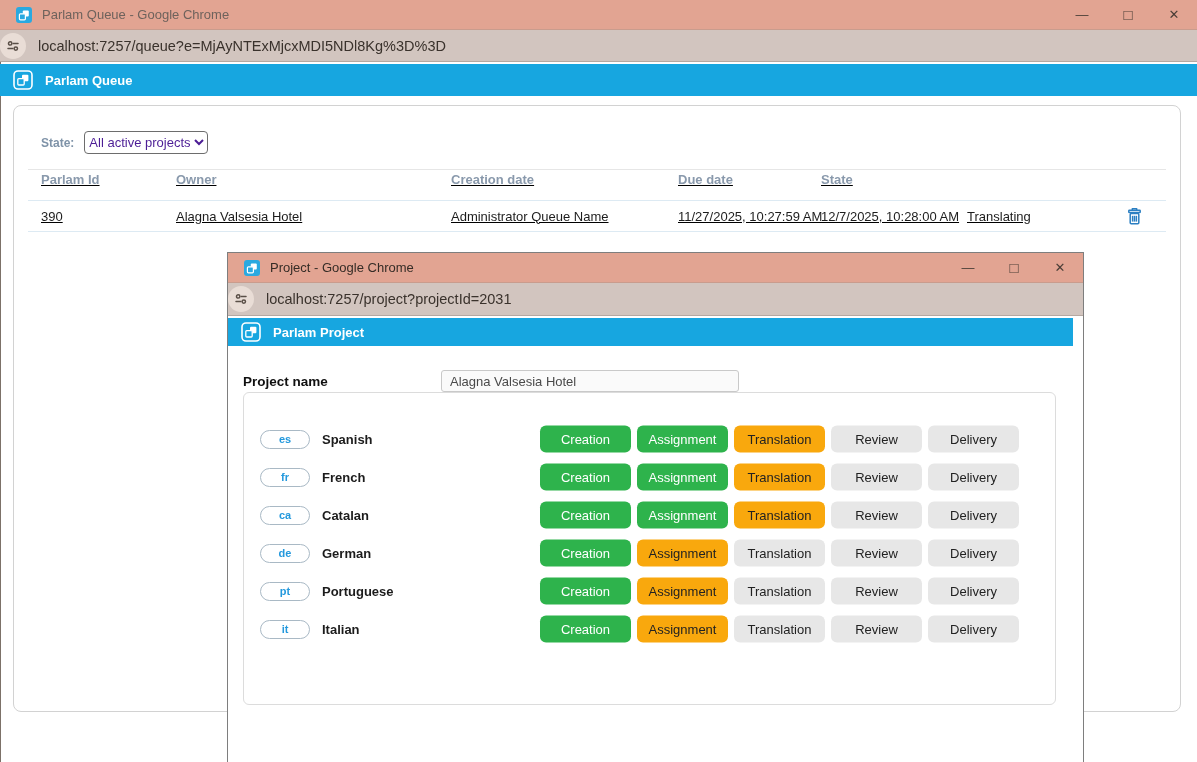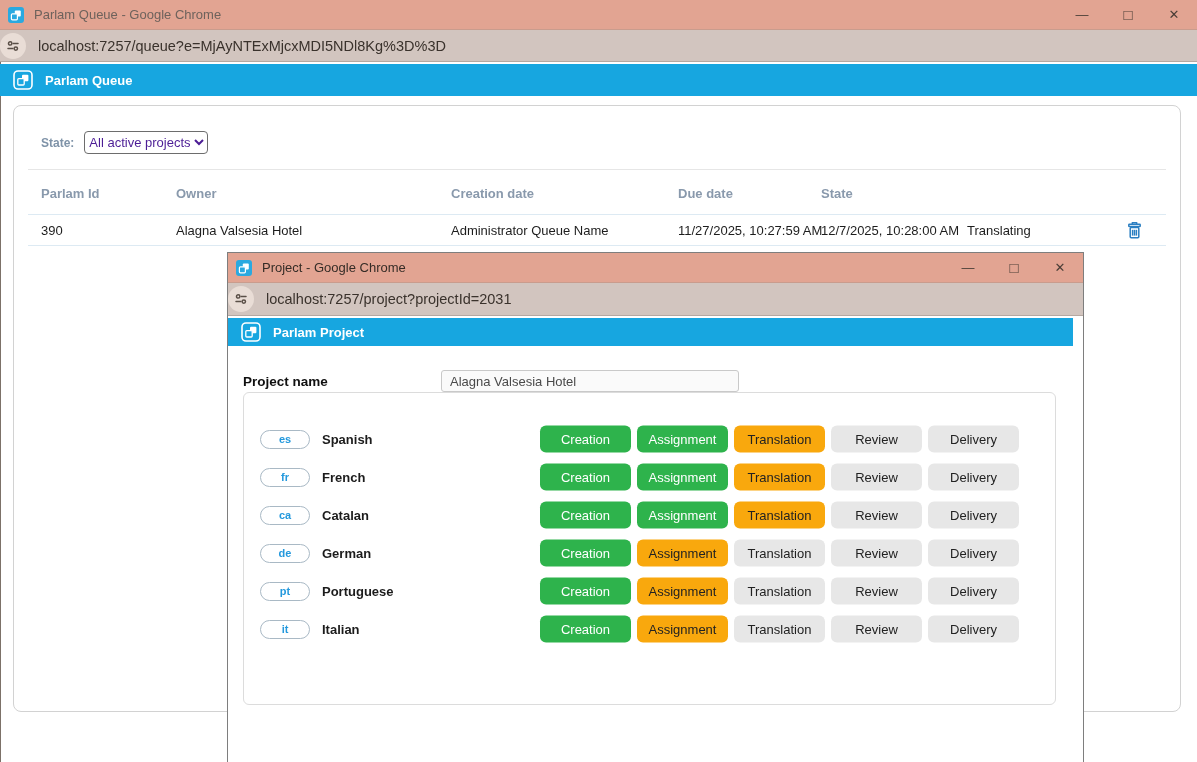--- a/index.html
+++ b/index.html
@@ -3,41 +3,41 @@
 <meta charset="utf-8">
 <style>
   * { margin:0; padding:0; box-sizing:border-box; }
   html,body { background:#fff; }
   #stage {
     position:relative; width:1197px; height:762px; overflow:hidden;
     background:#fff; font-family:"Liberation Sans", sans-serif;
     box-shadow: inset 1px 0 0 #7c7168;
   }
   
-  .titlebar { height:30px; background:#e2a492; display:flex; align-items:center; padding-left:8px; border-bottom:1px solid #c99c8d; }
+  .titlebar { height:30px; background:#e2a492; display:flex; align-items:center; padding-left:16px; border-bottom:1px solid #c99c8d; }
   .titlebar .favicon { width:16px; height:16px; flex:0 0 auto; }
   .win-title { margin-left:10px; font-size:13px; white-space:nowrap; }
   .inactive-title { color:#6e625c; }
   .active-title { color:#352c26; }
   .controls { margin-left:auto; display:flex; height:100%; }
   .ctrl { width:46px; height:100%; display:flex; align-items:center; justify-content:center; color:#4a3e37; font-size:13px; }
   .ctrl.max { font-size:15px; }
   .ctrl.close { font-size:13px; }
   .urlbar { height:32px; background:#d2c5bf; display:flex; align-items:center; border-bottom:1px solid #b5a8a1; }
   .icon-circle { width:26px; height:26px; border-radius:50%; background:#e9ddd6; display:flex; align-items:center; justify-content:center; flex:0 0 auto; }
   .url-text { margin-left:12px; font-size:14.5px; color:#3a322c; white-space:nowrap; }
   .appbar { height:32px; background:#17a6e0; display:flex; align-items:center; padding-left:13px; margin-top:2px; }
   .appbar-title { color:#fff; font-weight:bold; font-size:13px; margin-left:12px; white-space:nowrap; }
   
   .queue-panel { position:absolute; left:13px; top:105px; width:1168px; height:607px; border:1px solid #d2d2d2; border-radius:8px; background:#fff; }
   .filter-row { display:flex; align-items:center; padding:25px 0 0 27px; }
   .filter-label { color:#7f93a8; font-weight:bold; font-size:12px; }
   .filter-row select { margin-left:10px; width:124px; height:23px; font-size:13px; font-family:inherit; border:1px solid #6d6d6d; border-radius:4px; background:#fff; color:#4c1d95; }
   .filter-divider { position:absolute; left:14px; right:14px; top:63px; border-top:1px solid #e6e6e6; }
-  .queue-table { position:absolute; top:66px; left:0; right:0; }
+  .queue-table { position:absolute; top:52px; left:0; right:0;text-decoration:underline; }
   .tr { display:grid; grid-template-columns:135px 275px 227px 143px 146px 139px 1fr; align-items:center; margin:0 14px; padding-left:13px; }
   .tr.head { height:43px; border-bottom:1px solid #ddeaf3; }
   .tr.body { height:31px; border-bottom:1px solid #ddeaf3; }
   .th { color:#8999ac; font-weight:bold; font-size:13px; white-space:nowrap; }
   .td { color:#1d1d1d; font-size:13px; white-space:nowrap; }
   .td-actions { padding-left:20px; display:flex; align-items:center; }
   .trash-btn { background:none; border:none; cursor:pointer; padding:0; display:flex; }
   
   .project-window { position:absolute; left:227px; top:252px; width:857px; height:520px; background:#fff; border:1px solid #7e7e7e; }
   .project-window .urlbar { height:33px; }

